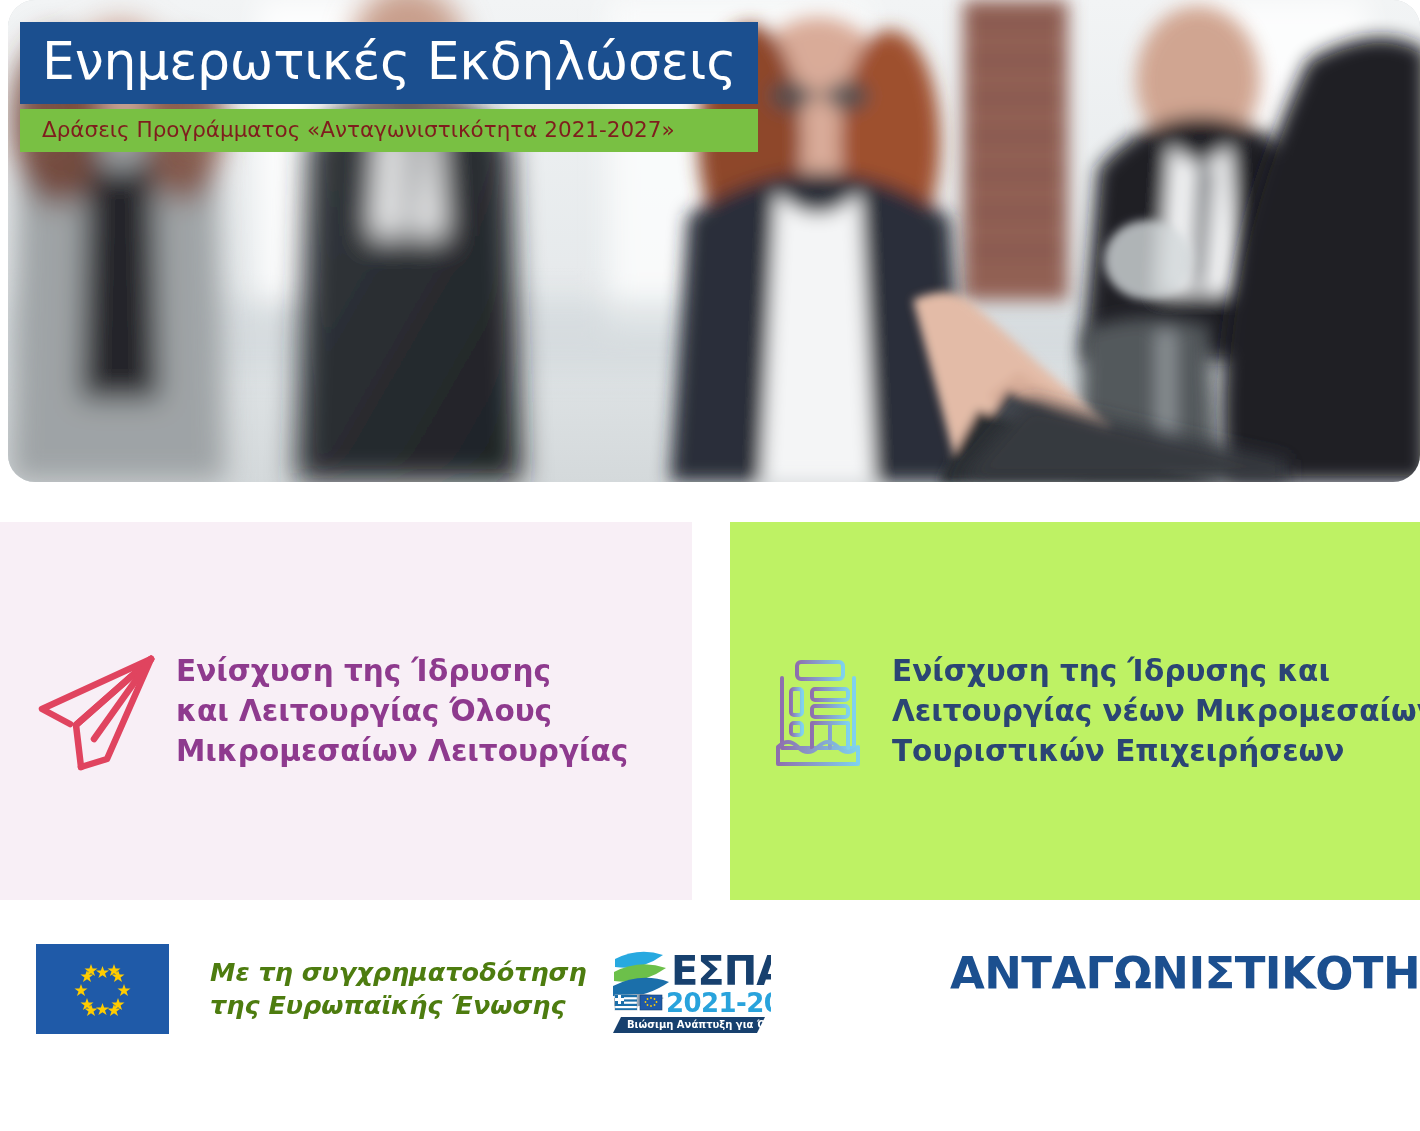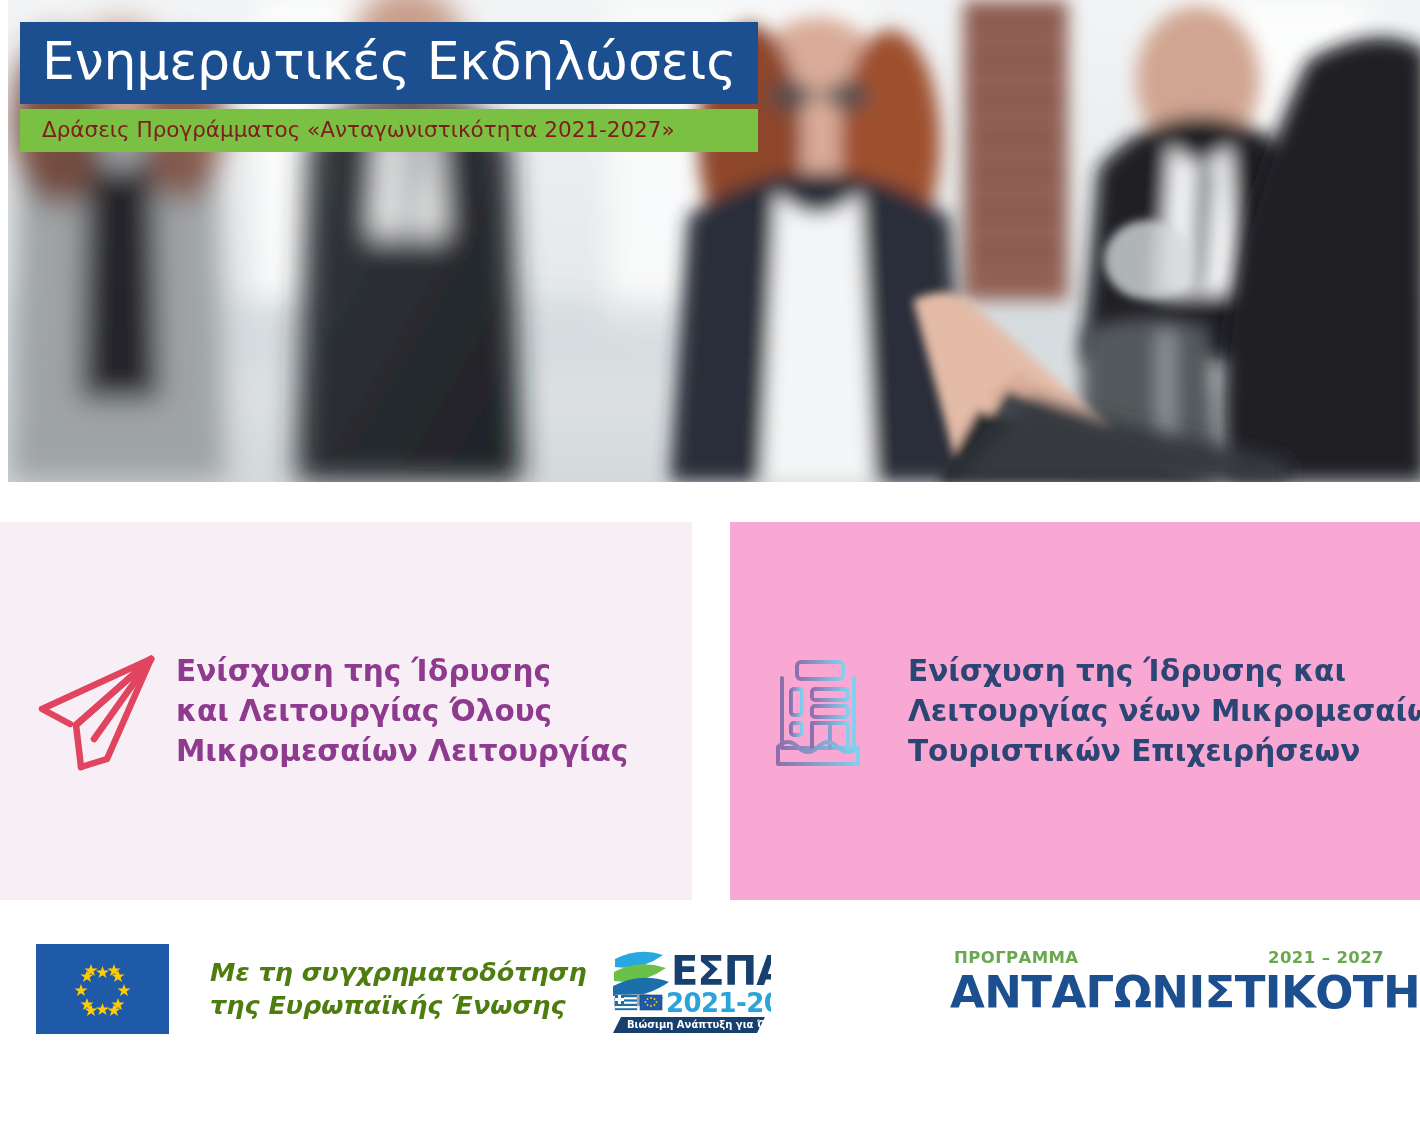--- a/index.html
+++ b/index.html
@@ -17,20 +17,21 @@
 
   
   .hero {
     position: absolute;
     left: 8px;
     top: 0;
     width: 1412px;
     height: 482px;
     overflow: hidden;
     background: #cfd4d6;
+    border-radius: 27px;
   }
   .hero-photo {
     position: absolute;
     inset: 0;
     overflow: hidden;
   }
   .hero-photo svg { display: block; width: 100%; height: 100%; }
 
   .banner-block {
     position: absolute;
@@ -77,24 +78,23 @@
   .card-left {
     left: 0;
     width: 692px;
     background: #f8eff6;
     padding-left: 34px;
     box-sizing: border-box;
   }
   .card-right {
     left: 730px;
     width: 690px;
-    background: #f9a8d4;
+    background: #bef264;
     padding-left: 38px;
     box-sizing: border-box;
-    gap: 16px;
   }
   .card-icon {
     flex: 0 0 auto;
     display: flex;
     align-items: center;
     justify-content: center;
   }
   .icon-plane { width: 132px; height: 132px; margin-right: 10px; }
   .icon-hotel { width: 100px; height: 116px; margin-right: 24px; }
 
@@ -391,19 +391,15 @@
       </g>
 
       <text x="53" y="69" font-family="'DejaVu Sans','Liberation Sans',sans-serif" font-size="26" font-weight="700" fill="#29a3dc" letter-spacing="-0.6">2021-2027</text>
 
       <path d="M8 74 L152 74 L144 90 L0 90 Z" fill="#17406e"></path>
       <text x="14" y="85" font-family="'DejaVu Sans','Liberation Sans',sans-serif" font-size="10" font-weight="700" fill="#ffffff">Βιώσιμη Ανάπτυξη για Όλους</text>
     </svg>
   </div>
 
   <div class="footer-right">
-    <div class="prog-top">
-      <span class="prog-label">ΠΡΟΓΡΑΜΜΑ</span>
-      <span class="prog-years">2021 – 2027</span>
-    </div>
     <div class="prog-main">ΑΝΤΑΓΩΝΙΣΤΙΚΟΤΗΤΑ</div>
   </div>
 </div>
 
 </body></html>

